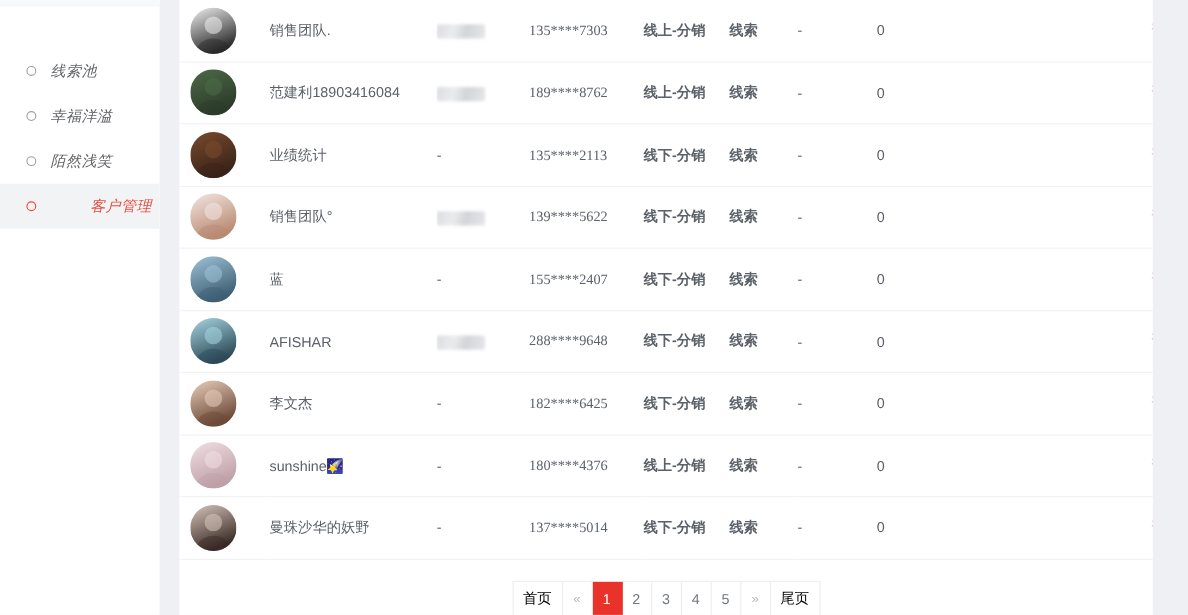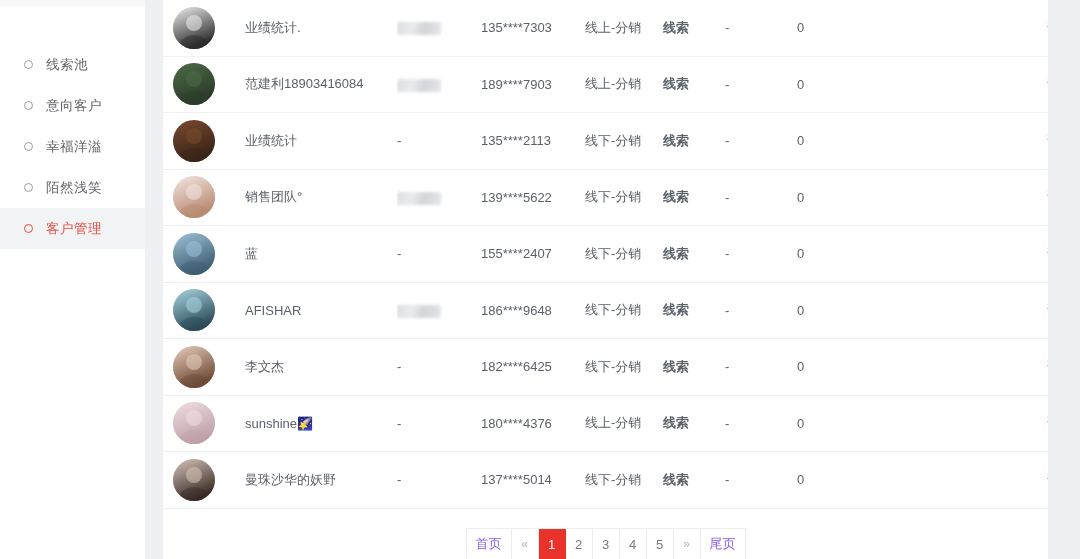--- a/index.html
+++ b/index.html
@@ -59,26 +59,28 @@
     height: 9px;
     border-radius: 50%;
     border: 1.4px solid #9aa0a6;
     margin-right: 13px;
     flex: 0 0 auto;
     box-sizing: border-box;
   }
   .menu-item.active {
     background: #f2f3f5;
     color: #e94b42;
+    gap: 36px;
   }
   .menu-item.active .ring {
     border-color: #e94b42;
   }
   .menu-item .label {
     white-space: nowrap;
+    font-style: italic;
   }
 
   .gap-col {
     width: 18px;
     min-width: 18px;
     background: #eef0f3;
   }
 
   
   .content {
@@ -109,22 +111,22 @@
     font-size: 13px;
     color: #5b6169;
     padding: 0;
     white-space: nowrap;
     overflow: hidden;
   }
 
   .col-avatar   { width: 72px;  padding-left: 10px !important; }
   .col-nick     { width: 152px; }
   .col-realname { width: 84px;  }
-  .col-phone    { width: 104px; }
-  .col-source   { width: 78px;  }
+  .col-phone    { width: 104px; font-family: Liberation Serif, serif; }
+  .col-source   { width: 78px; font-weight: bold;  }
   .col-stage    { width: 62px; font-weight: bold;  }
   .col-dash     { width: 72px;  }
   .col-count    { width: 180px; }
   .col-op       { width: 96px; text-align: right; padding-right: 26px !important; }
 
   .avatar {
     width: 42px;
     height: 42px;
     border-radius: 50%;
     overflow: hidden;
@@ -182,37 +184,33 @@
     box-sizing: border-box;
     user-select: none;
   }
   .pager .pg.num { color: #74797f; }
   .pager .pg.arrow { color: #b3b7bc; font-size: 12px; }
   .pager .pg.active {
     background: #e8322a;
     color: #ffffff;
     border-right-color: #e8322a;
   }
-  .pager .pg.edge { color: #8b5cf6; padding: 0 9px; }
+  .pager .pg.edge { color: #000000; padding: 0 9px; }
 </style>
 </head>
 <body>
 
 <div class="app">
 
   <nav class="sidebar">
     <div class="sidebar-topband"></div>
     <div class="sidebar-menu" id="sidebar-menu">
         <div class="menu-item">
           <span class="ring"></span>
           <span class="label">线索池</span>
-        </div>
-        <div class="menu-item">
-          <span class="ring"></span>
-          <span class="label">意向客户</span>
         </div>
         <div class="menu-item">
           <span class="ring"></span>
           <span class="label">幸福洋溢</span>
         </div>
         <div class="menu-item">
           <span class="ring"></span>
           <span class="label">陌然浅笑</span>
         </div>
         <div class="menu-item active">
@@ -236,21 +234,21 @@
                       <stop offset="0%" stop-color="#efefef"></stop>
                       <stop offset="100%" stop-color="#2b2b2b"></stop>
                     </linearGradient>
                   </defs>
                   <rect width="42" height="42" fill="url(#g0)"></rect>
                   <circle cx="21" cy="16" r="8" fill="#efefef" opacity="0.55"></circle>
                   <ellipse cx="21" cy="40" rx="15" ry="12" fill="#2b2b2b" opacity="0.45"></ellipse>
                 </svg>
               </div>
             </td>
-            <td class="col-nick">业绩统计.</td>
+            <td class="col-nick">销售团队.</td>
             <td class="col-realname"><span class="redacted"></span></td>
             <td class="col-phone">135****7303</td>
             <td class="col-source">线上-分销</td>
             <td class="col-stage">线索</td>
             <td class="col-dash dash">-</td>
             <td class="col-count">0</td>
             <td class="col-op"><span class="op-link">详情</span></td>
           </tr>
           <tr>
             <td class="col-avatar">
@@ -263,21 +261,21 @@
                     </linearGradient>
                   </defs>
                   <rect width="42" height="42" fill="url(#g1)"></rect>
                   <circle cx="21" cy="16" r="8" fill="#4d6b47" opacity="0.55"></circle>
                   <ellipse cx="21" cy="40" rx="15" ry="12" fill="#2c3b2a" opacity="0.45"></ellipse>
                 </svg>
               </div>
             </td>
             <td class="col-nick">范建利18903416084</td>
             <td class="col-realname"><span class="redacted"></span></td>
-            <td class="col-phone">189****7903</td>
+            <td class="col-phone">189****8762</td>
             <td class="col-source">线上-分销</td>
             <td class="col-stage">线索</td>
             <td class="col-dash dash">-</td>
             <td class="col-count">0</td>
             <td class="col-op"><span class="op-link">详情</span></td>
           </tr>
           <tr>
             <td class="col-avatar">
               <div class="avatar">
                 <svg viewBox="0 0 42 42" xmlns="http://www.w3.org/2000/svg">
@@ -363,21 +361,21 @@
                     </linearGradient>
                   </defs>
                   <rect width="42" height="42" fill="url(#g5)"></rect>
                   <circle cx="21" cy="16" r="8" fill="#a8d6e2" opacity="0.55"></circle>
                   <ellipse cx="21" cy="40" rx="15" ry="12" fill="#2d4a58" opacity="0.45"></ellipse>
                 </svg>
               </div>
             </td>
             <td class="col-nick">AFISHAR</td>
             <td class="col-realname"><span class="redacted"></span></td>
-            <td class="col-phone">186****9648</td>
+            <td class="col-phone">288****9648</td>
             <td class="col-source">线下-分销</td>
             <td class="col-stage">线索</td>
             <td class="col-dash dash">-</td>
             <td class="col-count">0</td>
             <td class="col-op"><span class="op-link">详情</span></td>
           </tr>
           <tr>
             <td class="col-avatar">
               <div class="avatar">
                 <svg viewBox="0 0 42 42" xmlns="http://www.w3.org/2000/svg">

